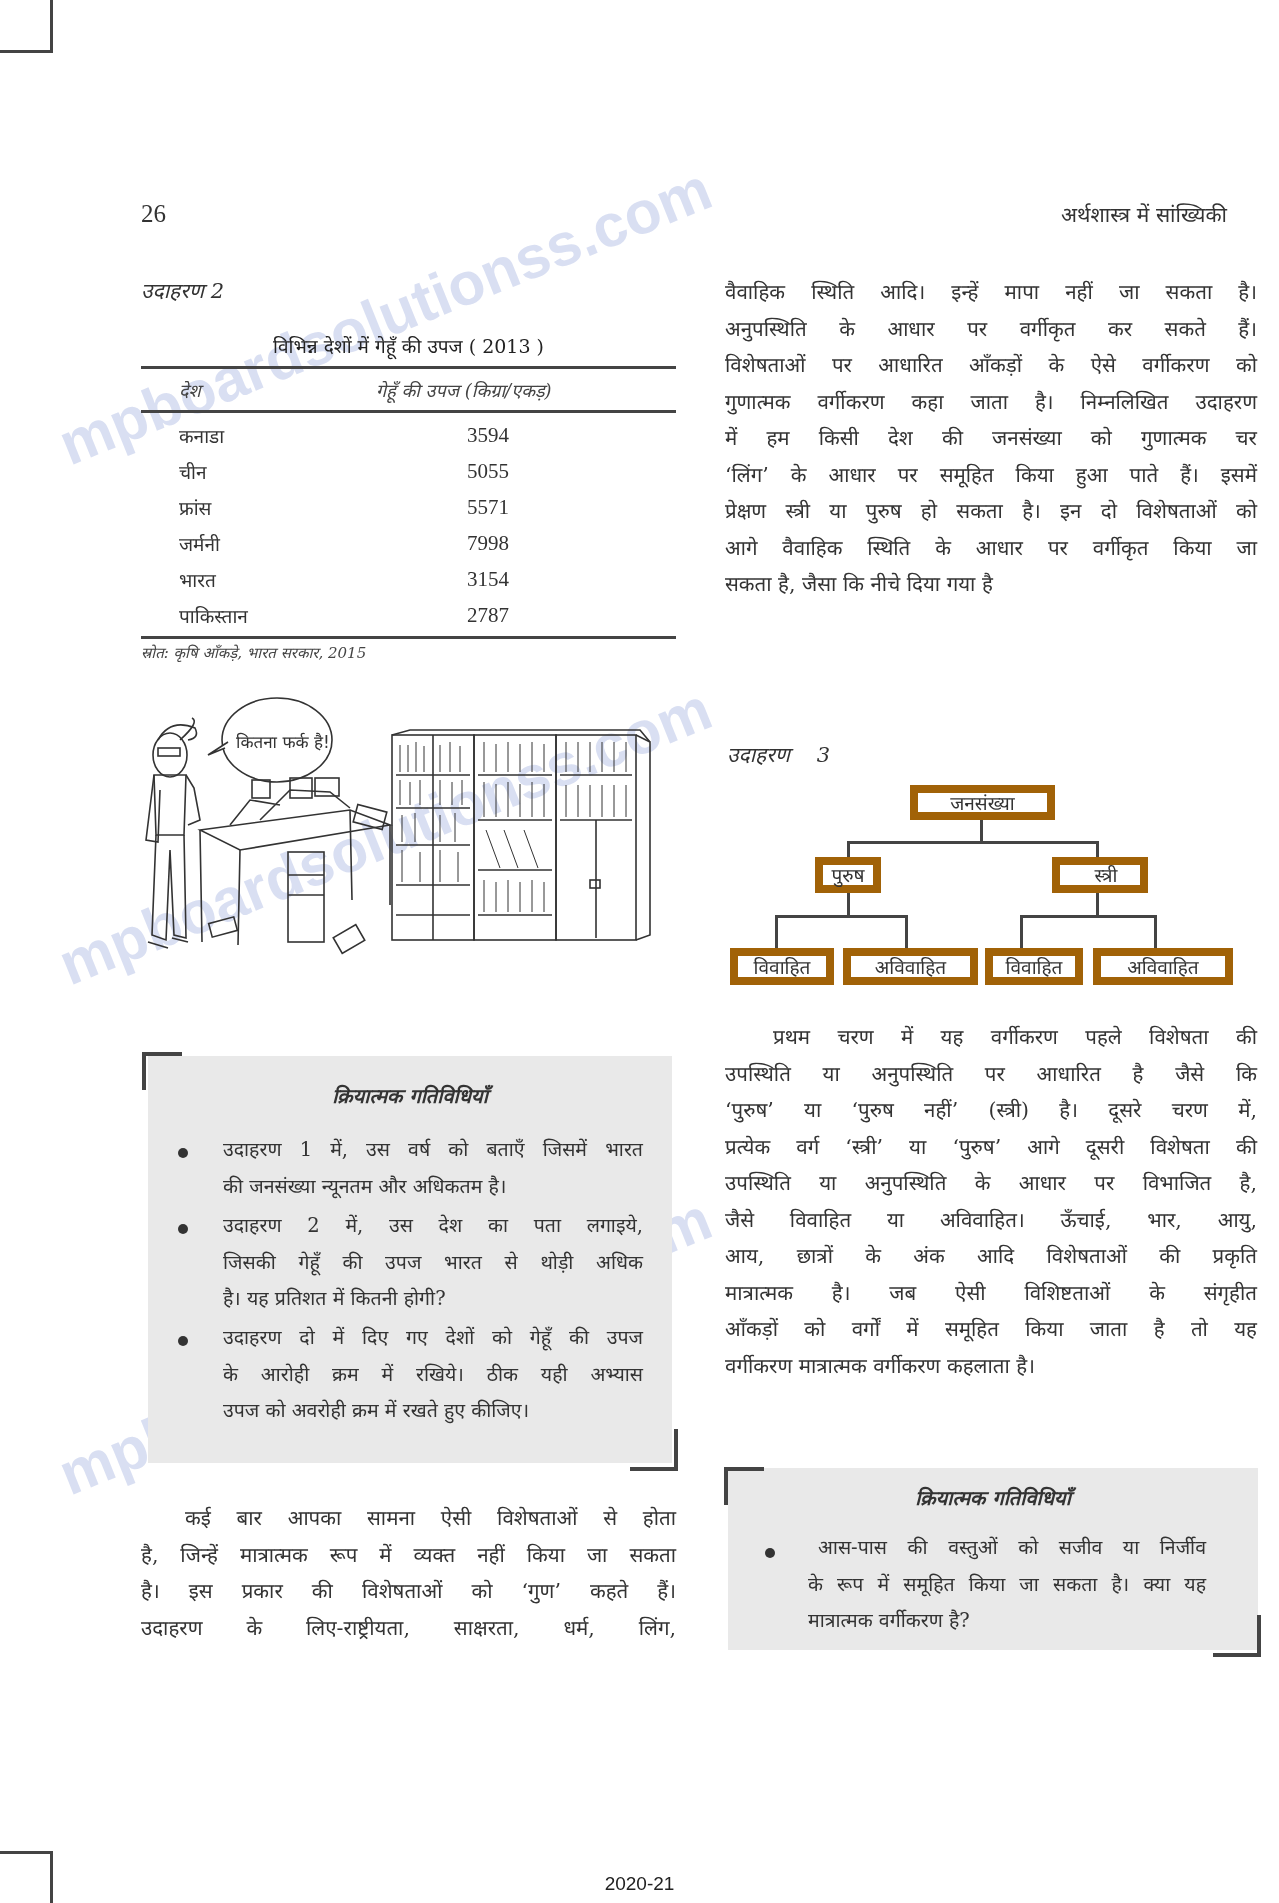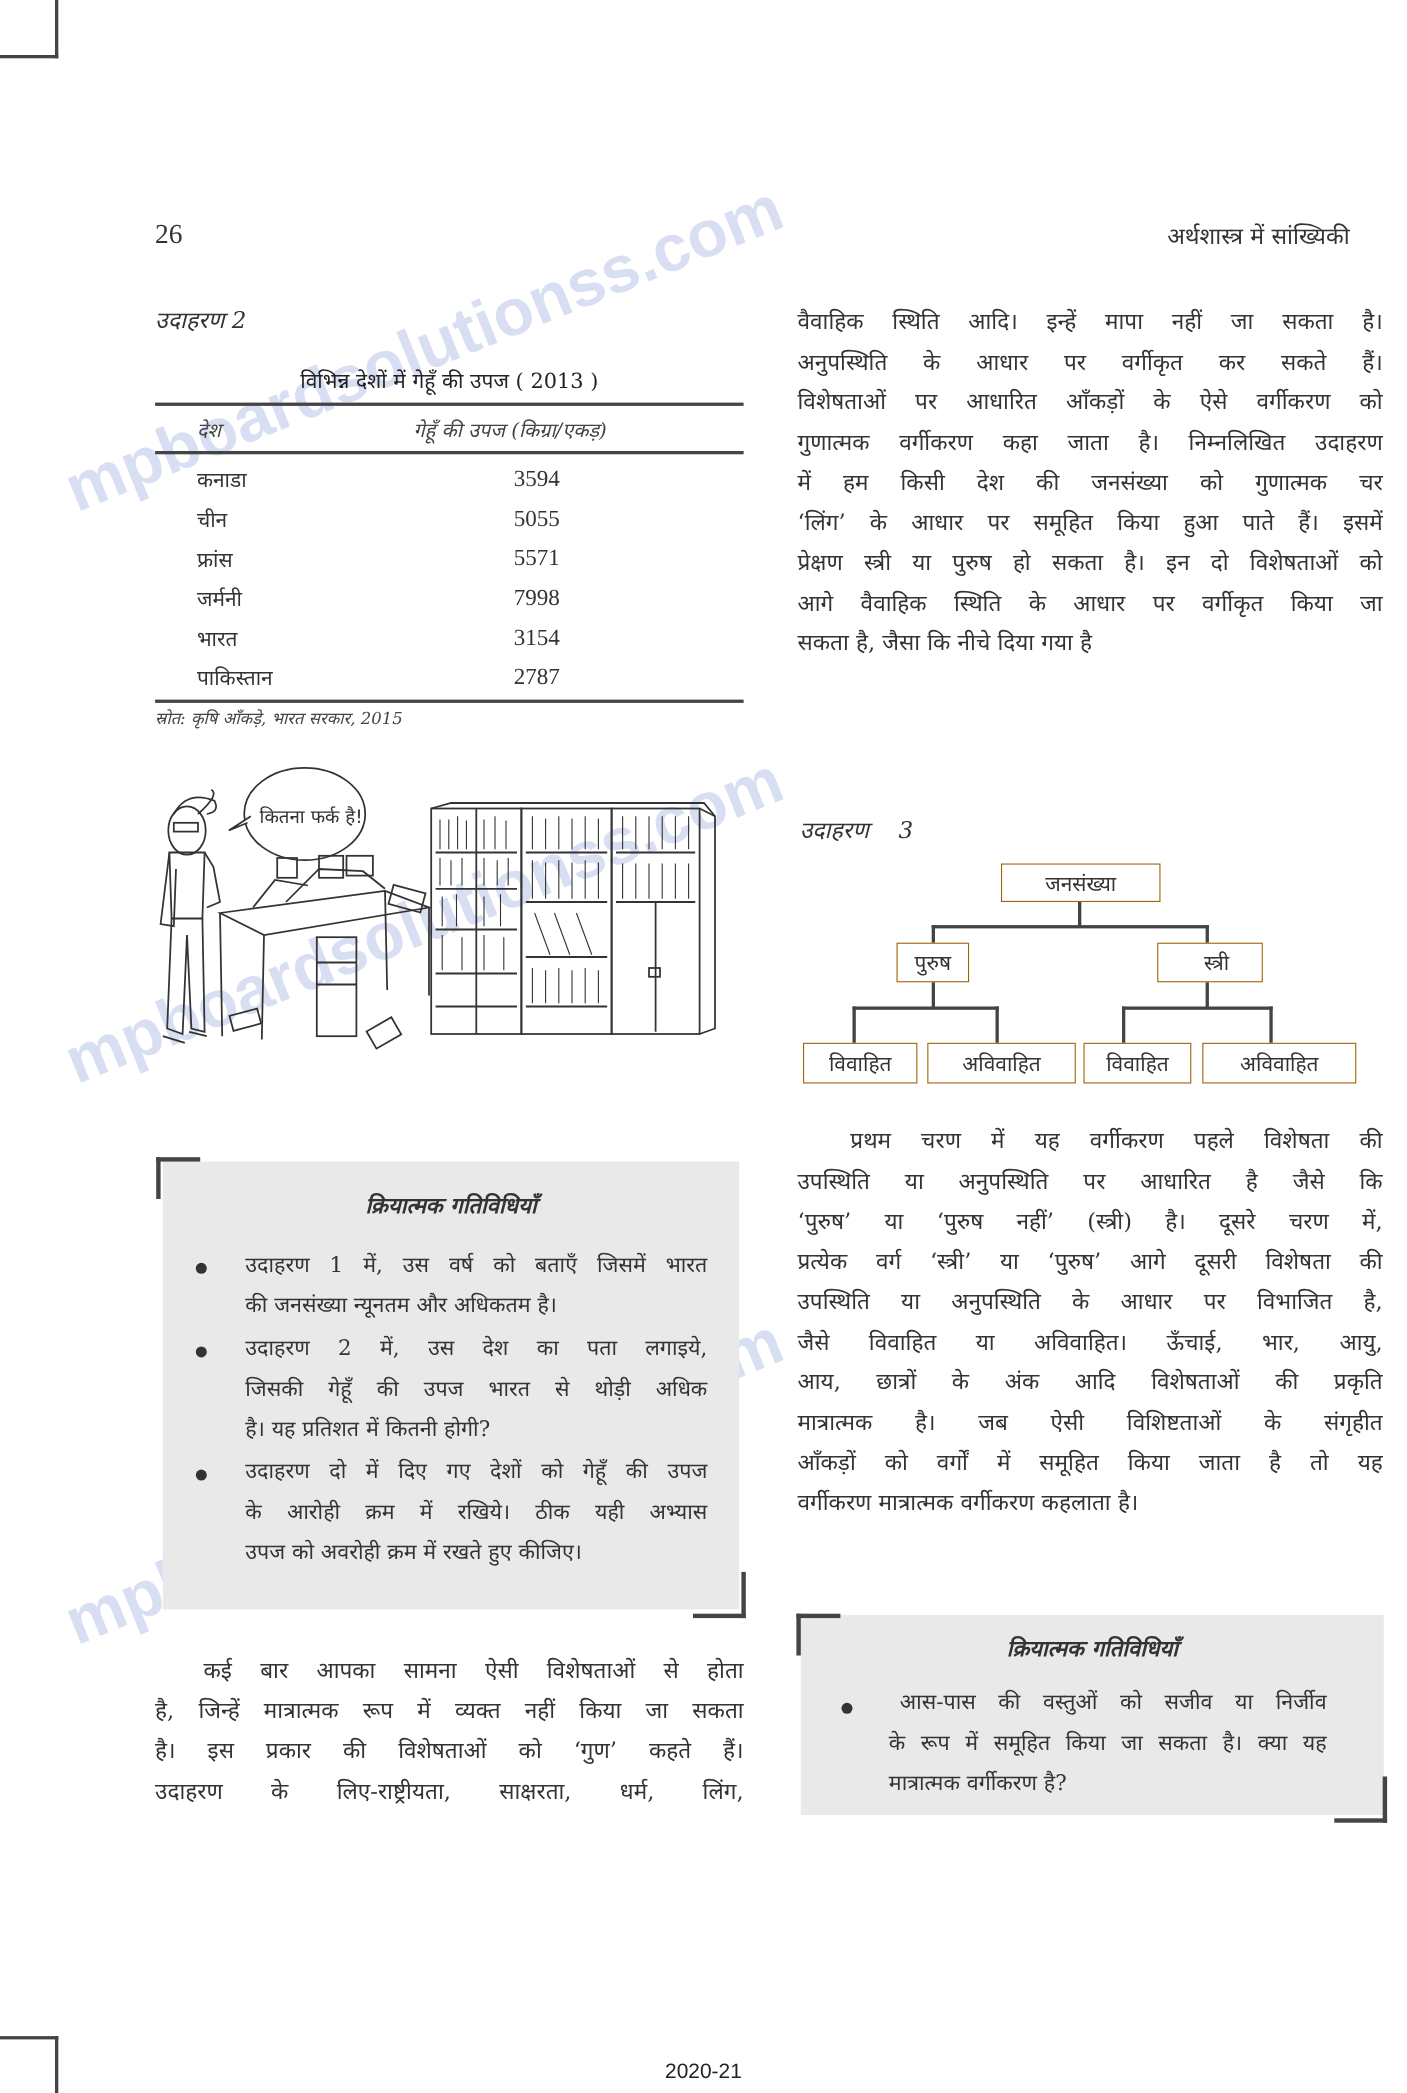--- a/index.html
+++ b/index.html
@@ -39,21 +39,21 @@
     .activity-title { position: absolute; left: 0; right: 0; text-align: center; font-size: 20px; font-style: italic; font-weight: bold; color: #333; }
     .activity-item { position: absolute; font-size: 19.5px; line-height: 36.5px; color: #333; }
     .activity-item .line { display: block; white-space: nowrap; text-align: justify; text-align-last: justify; }
     .activity-item .line.last { text-align-last: left; }
     .bullet { position: absolute; width: 10px; height: 10px; border-radius: 50%; background: #333; }
     .bracket-tl { position: absolute; border-left: 4px solid #444; border-top: 4px solid #444; width: 36px; height: 34px; }
     .bracket-br { position: absolute; border-right: 4px solid #444; border-bottom: 4px solid #444; width: 44px; height: 38px; }
 
     
     .diagram { left: 700px; top: 770px; width: 560px; height: 230px; }
-    .node { position: absolute; border: 1px solid #a16207; background: #fff; font-size: 19px; color: #333;
+    .node { position: absolute; border: 8px solid #a16207; background: #fff; font-size: 19px; color: #333;
             display: flex; align-items: center; justify-content: center; box-sizing: border-box; }
     .edge { position: absolute; background: #444; }
 
     .footer { left: 0; width: 1279px; top: 1873px; text-align: center; font-family: "Liberation Sans", sans-serif; font-size: 19px; color: #222; }
 
     .watermark { position: absolute; font-family: "Liberation Sans", sans-serif; font-weight: bold;
                  color: rgba(120,140,210,0.28); font-size: 60px; white-space: nowrap; transform-origin: left bottom; pointer-events: none; }
   </style>
 </head>
 <body>

